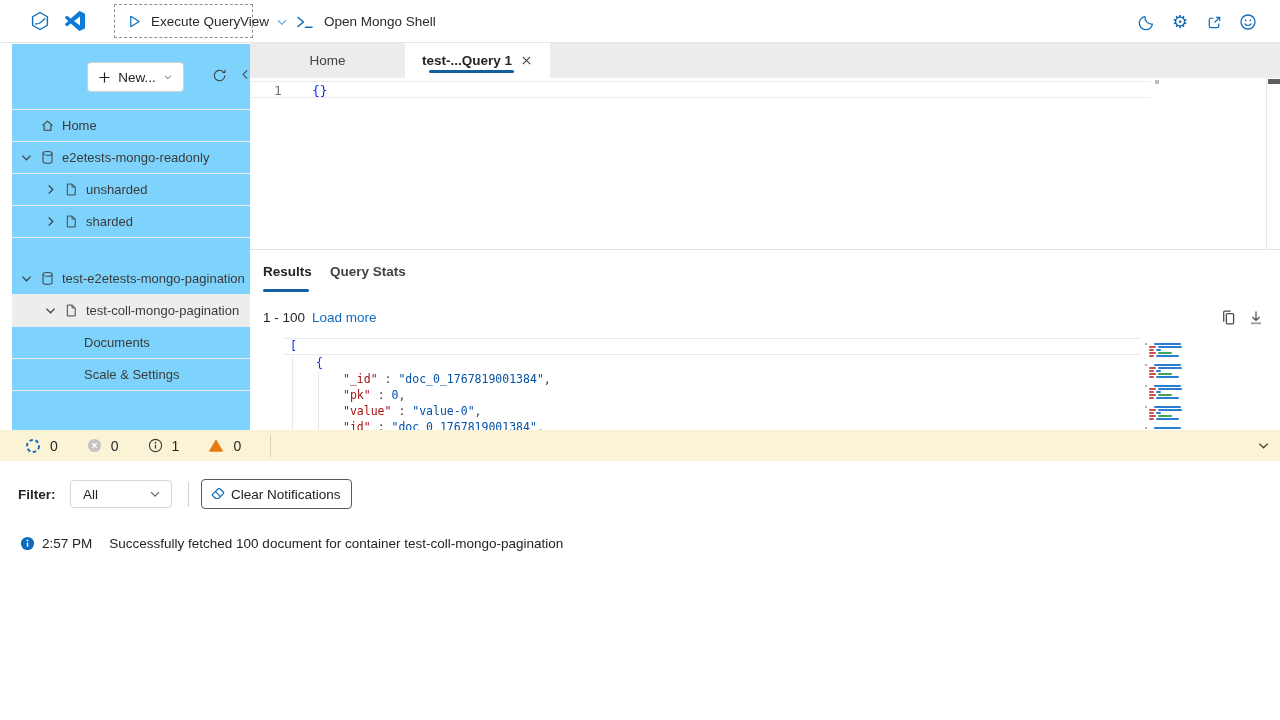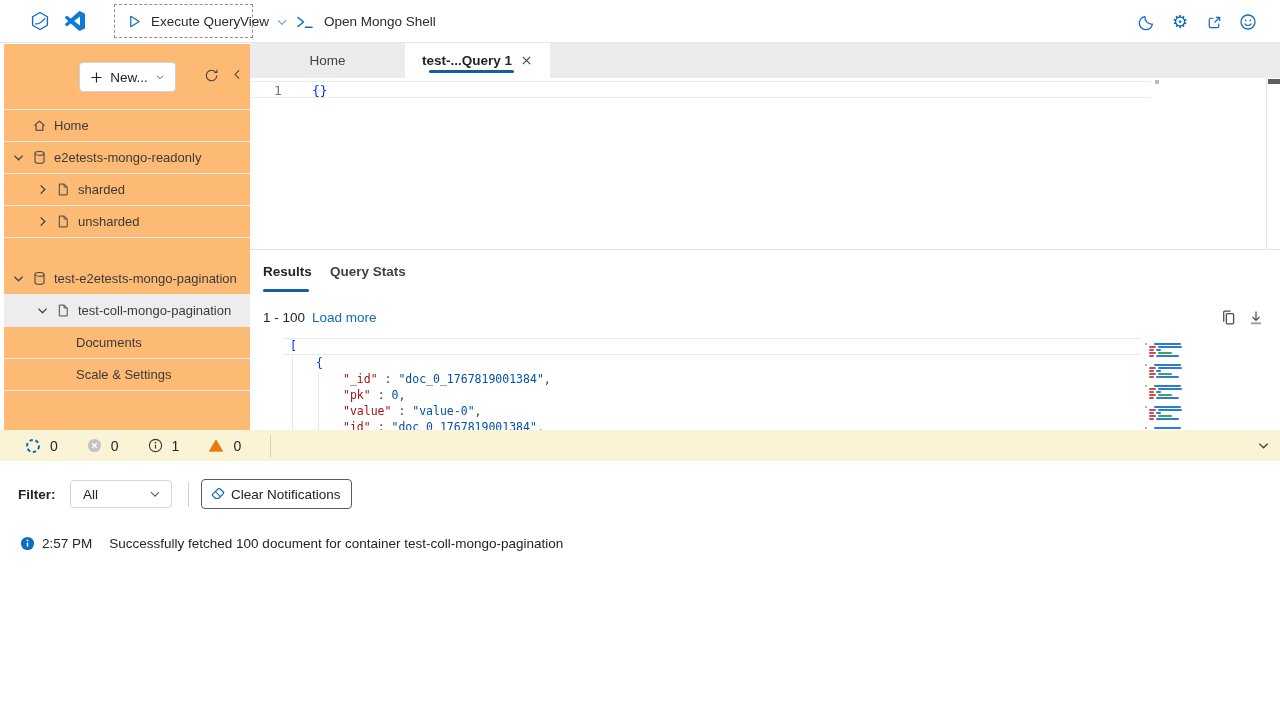--- a/index.html
+++ b/index.html
@@ -11,21 +11,21 @@
   .toolbar { position:absolute; left:0; top:0; width:1280px; height:43px; background:#fff; border-bottom:1px solid #e6e6e6; }
   .toolbar .logo { position:absolute; top:11px; }
   .exec-btn { position:absolute; left:114px; top:4px; height:34px; padding:0 12px; display:flex; align-items:center; gap:9px;
     background:#fff; border:1px dashed #8f8f8f; font-size:13.5px; color:#2b2b2b; cursor:pointer; }
   .view-dd { position:absolute; left:240px; top:0; height:43px; display:flex; align-items:center; gap:7px; font-size:13.5px; color:#2b2b2b; cursor:pointer; }
   .shell-btn { position:absolute; left:296px; top:0; height:43px; display:flex; align-items:center; gap:10px; font-size:13.5px; color:#2b2b2b; cursor:pointer; }
   .tb-icon { position:absolute; top:12px; width:20px; height:20px; display:flex; align-items:center; justify-content:center; cursor:pointer; }
   .gear-glyph { font-family:"DejaVu Sans", sans-serif; font-size:18px; color:#0f6cbd; line-height:18px; }
 
   
-  .sidebar { position:absolute; left:4px; top:44px; width:250px; height:436px; background:#fdba74; border-right:1px solid #e6e6e6; }
+  .sidebar { position:absolute; left:12px; top:44px; width:250px; height:436px; background:#7dd3fc; border-right:1px solid #e6e6e6; }
   .sidebar-top { position:relative; height:66px; border-bottom:1px solid #ececec; }
   .new-btn { position:absolute; left:75px; top:18px; width:97px; height:30px; background:#fff; border:1px solid #d1d1d1; border-radius:4px;
     display:flex; align-items:center; justify-content:center; gap:7px; font-size:13.5px; color:#242424; cursor:pointer; }
   .side-ic { position:absolute; top:24px; width:16px; height:16px; cursor:pointer; }
   .tree-row { position:relative; height:32px; display:flex; align-items:center; border-bottom:1px solid #ececec; font-size:13px; color:#3b3b3b; cursor:pointer; }
   .tree-row.selected { background:#ededed; }
   .tree-chevron { width:14px; height:14px; margin-right:6px; flex:0 0 auto; cursor:pointer; }
   .tree-spacer { width:20px; flex:0 0 auto; }
   .tree-ic { width:15px; height:15px; margin-right:7px; flex:0 0 auto; }
   .tree-label { white-space:nowrap; }
@@ -217,35 +217,35 @@
           <svg width="13" height="13" viewBox="0 0 12 12">
             <path d="M4.3 2.2 8.1 6l-3.8 3.8" fill="none" stroke="#424242" stroke-width="1.2"></path>
           </svg>
         </span>
         <span class="tree-ic">
           <svg width="14" height="15" viewBox="0 0 16 16">
             <path d="M3.8 1.8h5.6L12.8 5v9.2H3.8Z" fill="none" stroke="#424242" stroke-width="1.1" stroke-linejoin="round"></path>
             <path d="M9.2 1.8V5h3.4" fill="none" stroke="#424242" stroke-width="1.1"></path>
           </svg>
         </span>
-        <span class="tree-label">sharded</span>
+        <span class="tree-label">unsharded</span>
       </div>
       <div class="tree-row" style="padding-left: 32px;">
         <span class="tree-chevron">
           <svg width="13" height="13" viewBox="0 0 12 12">
             <path d="M4.3 2.2 8.1 6l-3.8 3.8" fill="none" stroke="#424242" stroke-width="1.2"></path>
           </svg>
         </span>
         <span class="tree-ic">
           <svg width="14" height="15" viewBox="0 0 16 16">
             <path d="M3.8 1.8h5.6L12.8 5v9.2H3.8Z" fill="none" stroke="#424242" stroke-width="1.1" stroke-linejoin="round"></path>
             <path d="M9.2 1.8V5h3.4" fill="none" stroke="#424242" stroke-width="1.1"></path>
           </svg>
         </span>
-        <span class="tree-label">unsharded</span>
+        <span class="tree-label">sharded</span>
       </div>
       <div class="tree-row" style="padding-left: 8px; margin-top: 25px;">
         <span class="tree-chevron">
           <svg width="13" height="13" viewBox="0 0 12 12">
             <path d="M2.2 4.3 6 8.1l3.8-3.8" fill="none" stroke="#424242" stroke-width="1.2"></path>
           </svg>
         </span>
         <span class="tree-ic">
           <svg width="15" height="15" viewBox="0 0 16 16">
             <ellipse cx="8" cy="3.6" rx="4.8" ry="1.9" fill="none" stroke="#424242" stroke-width="1.1"></ellipse>

